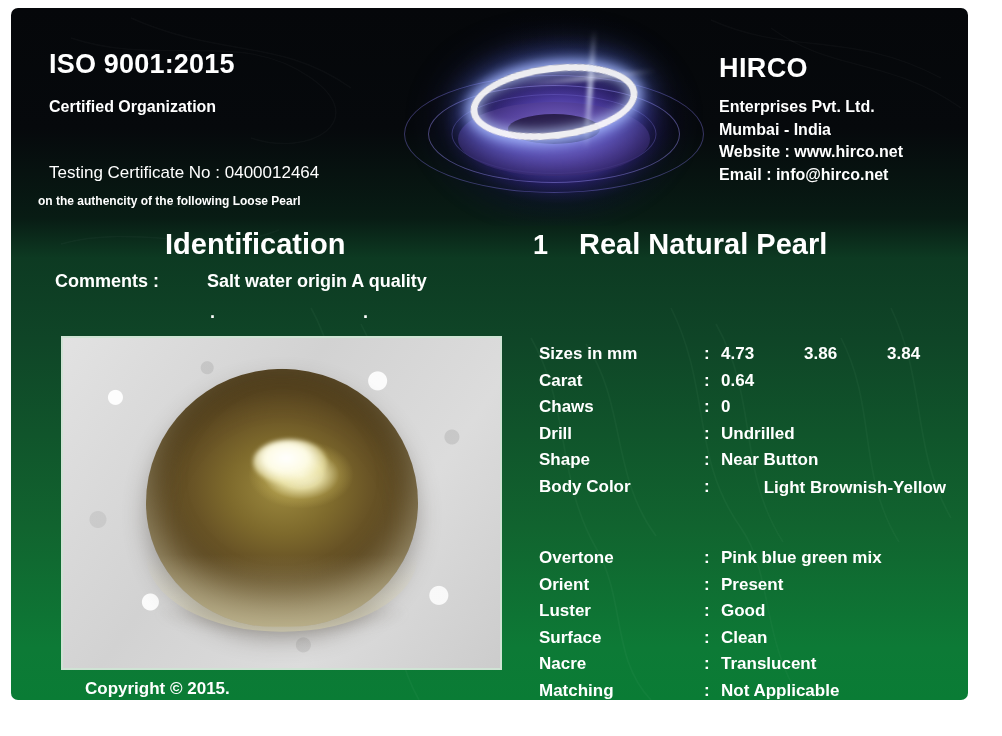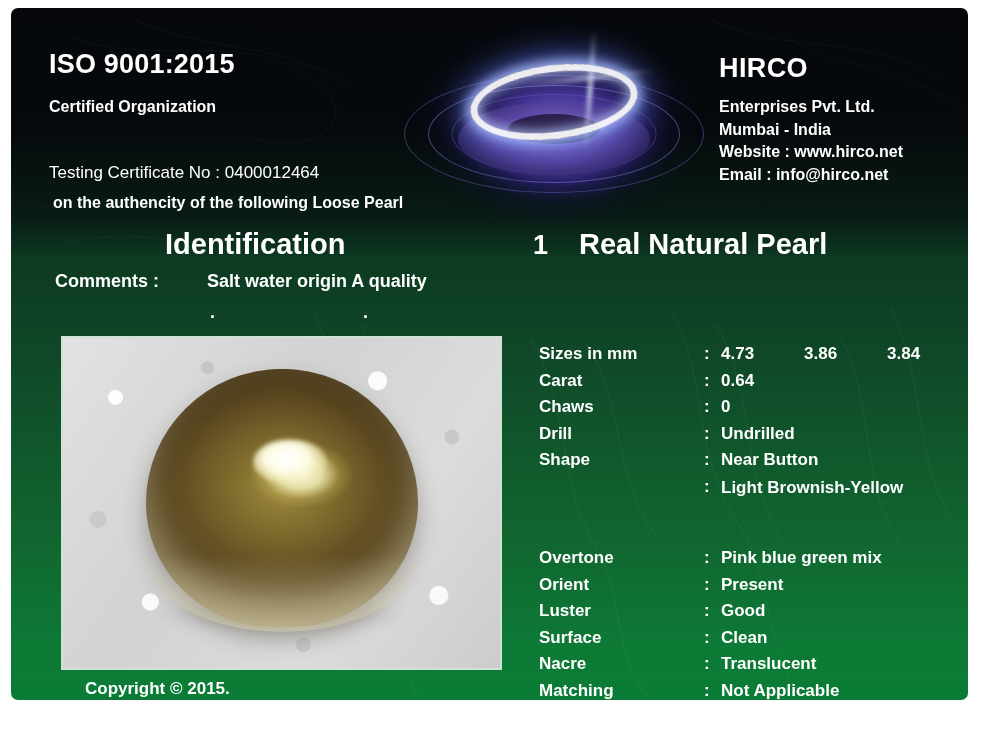--- a/index.html
+++ b/index.html
@@ -134,21 +134,21 @@
     background: linear-gradient(to right, rgba(255,255,255,0), rgba(235,240,255,.85), rgba(255,255,255,0));
     filter: blur(2px);
   }
 
   
   .t { position: absolute; color: #ffffff; white-space: nowrap; }
 
   #iso-title      { left: 38px; top: 41px;  font-size: 27px; font-weight: bold; letter-spacing: .2px; }
   #iso-sub        { left: 38px; top: 90px;  font-size: 16px; font-weight: bold; }
   #cert-no        { left: 38px; top: 155px; font-size: 17px; font-weight: normal; }
-  #cert-auth      { left: 42px; top: 186px; font-size: 16px; font-weight: bold; }
+  #cert-auth      { left: 27px; top: 186px; font-size: 12px; font-weight: bold; }
 
   #company-name   { left: 708px; top: 45px;  font-size: 27px; font-weight: bold; letter-spacing: .4px; }
   #company-lines  { left: 708px; top: 88px;  font-size: 16px; font-weight: bold; line-height: 22.5px; }
 
   #ident-label    { left: 154px; top: 220px; font-size: 29px; font-weight: bold; }
   #ident-qty      { left: 522px; top: 222px; font-size: 27px; font-weight: bold; }
   #ident-value    { left: 568px; top: 220px; font-size: 29px; font-weight: bold; }
 
   #comments-label { left: 44px;  top: 263px; font-size: 18px; font-weight: bold; }
   #comments-value { left: 196px; top: 263px; font-size: 18px; font-weight: bold; }
@@ -250,21 +250,21 @@
   }
   .spec-colon {
     position: absolute; left: 165px; top: 0;
     font-size: 17px; font-weight: bold;
   }
   .spec-value {
     position: absolute; left: 182px; top: 0;
     font-size: 17px; font-weight: bold;
     white-space: nowrap;
   }
-  .spec-value.wrap { white-space: normal; width: 225px; line-height: 22.2px; }
+  .spec-value.wrap { white-space: normal; width: 225px; line-height: 22.2px; text-align: right; }
   .spec-row.tall { height: 71px; }
   .sz { position: absolute; top: 0; font-size: 17px; font-weight: bold; }
   .sz.s0 { left: 182px; }
   .sz.s1 { left: 265px; }
   .sz.s2 { left: 348px; }
 </style>
 </head>
 <body>
 
 <div id="certificate">
@@ -357,20 +357,21 @@
       <span class="spec-value">Undrilled</span>
     </div>
 
     <div class="spec-row">
       <span class="spec-label">Shape</span>
       <span class="spec-colon">:</span>
       <span class="spec-value">Near Button</span>
     </div>
 
     <div class="spec-row tall">
+      <span class="spec-label">Body Color</span>
       <span class="spec-colon">:</span>
       <span class="spec-value wrap">Light Brownish-Yellow</span>
     </div>
 
     <div class="spec-row">
       <span class="spec-label">Overtone</span>
       <span class="spec-colon">:</span>
       <span class="spec-value">Pink blue green mix</span>
     </div>
 

